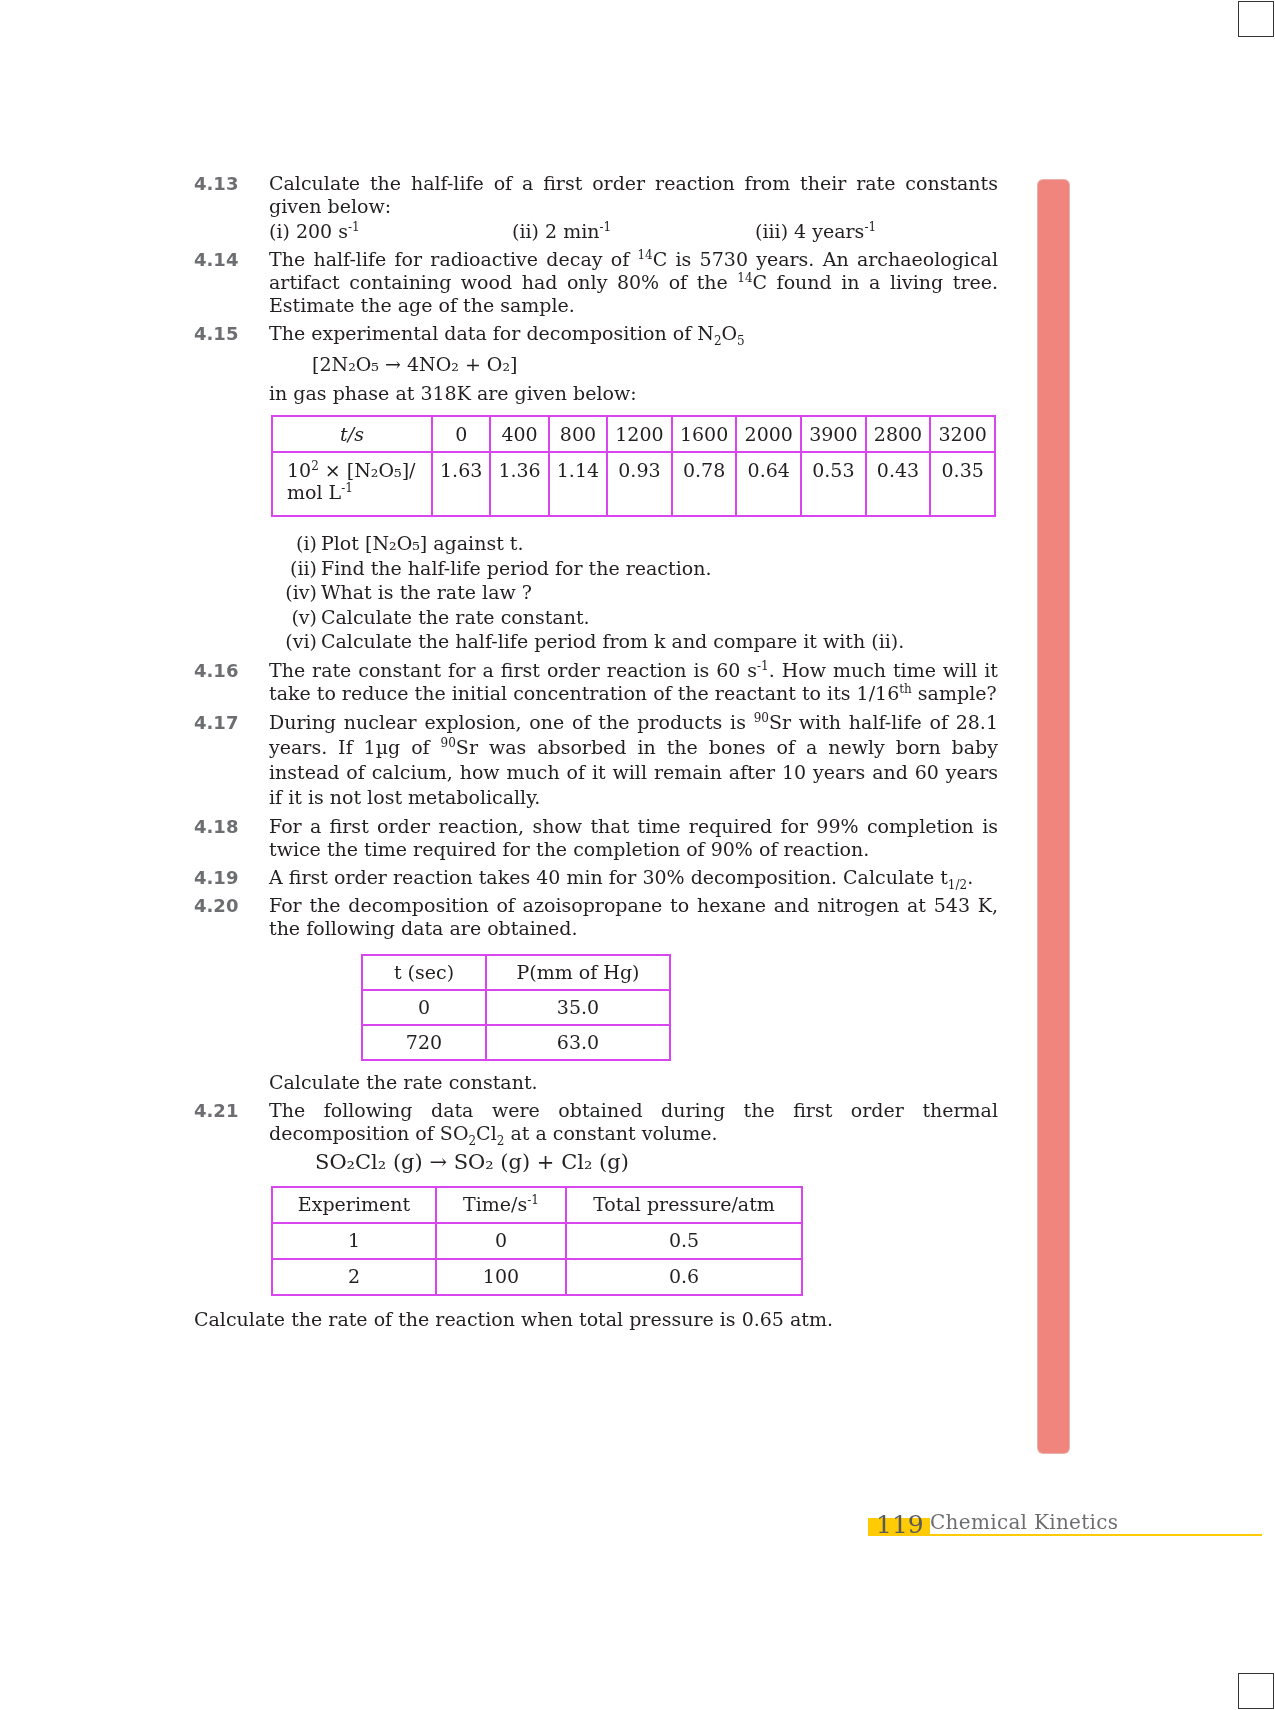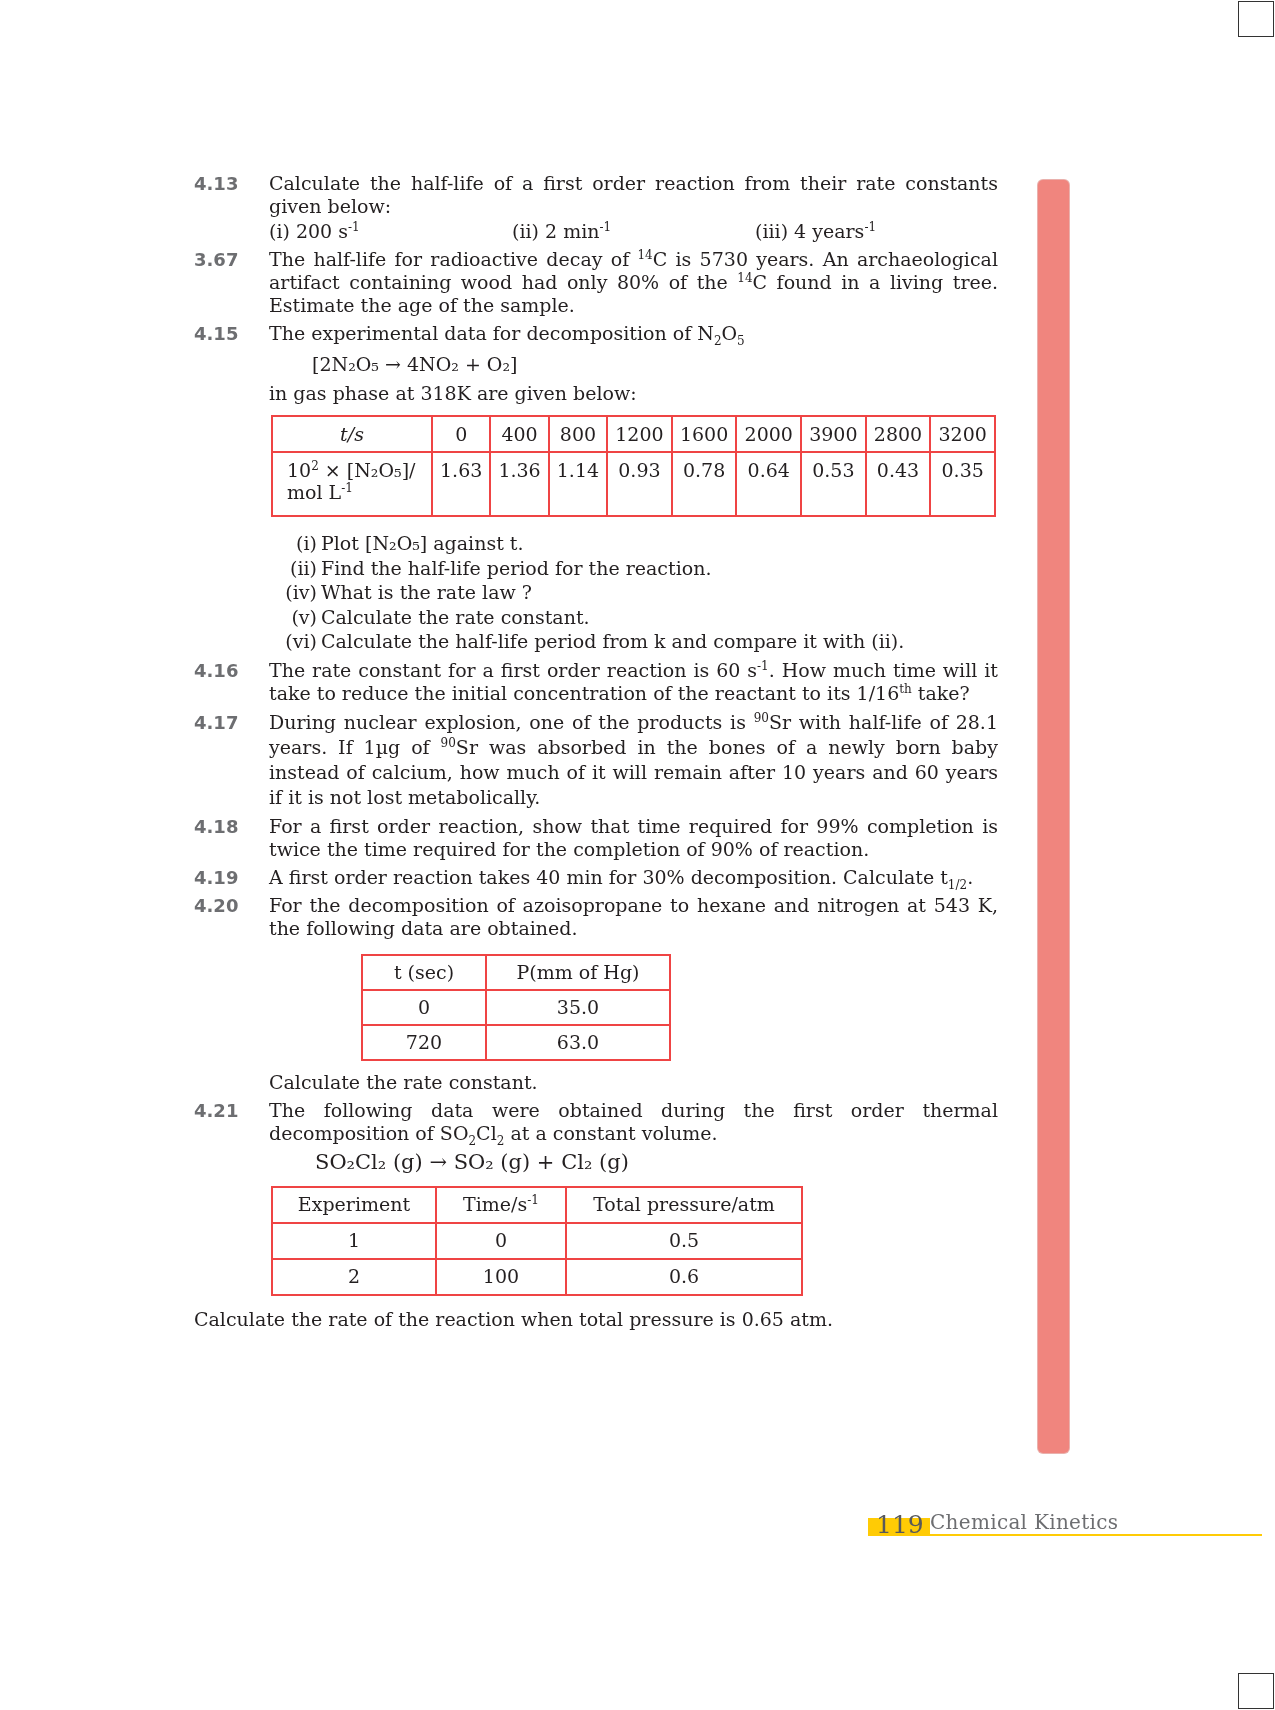--- a/index.html
+++ b/index.html
@@ -13,21 +13,21 @@
   .content { position:absolute; left:194px; top:172px; width:804px; font-size:19px; line-height:23px; }
   .q { position:relative; padding-left:75px; margin-bottom:5px; text-align:justify; }
   .qnum { position:absolute; left:0; top:0; font-family:"DejaVu Sans","Liberation Sans",sans-serif;
           font-weight:bold; color:#6d6e71; font-size:18px; }
   .q p { margin:0; }
   sub, sup { font-size:12px; line-height:0; }
   .opts { display:flex; margin-top:2px;gap:18px; }
   .opts span { display:inline-block; }
   .eq { padding-left:43px; margin:8px 0 6px; }
   table { border-collapse:collapse; }
-  td, th { border:2px solid #ef4444; font-weight:normal; text-align:center; padding:0 6px; }
+  td, th { border:2px solid #d946ef; font-weight:normal; text-align:center; padding:0 6px; }
   .t1 { margin:10px 0 0 2px; width:725px; }
   .t1 td { height:34px; }
   .t1 tr:nth-child(2) td { height:56px; vertical-align:top; padding-top:6px; }
   .t1 td.rowhead { text-align:left; padding-left:14px; width:138px; line-height:22px; }
   .sublist { margin:14px 0 0 14px; }
   .sublist div { line-height:24.5px; }
   .sublist .r { display:inline-block; width:34px; text-align:right; margin-right:4px; }
   .t2 { margin:14px 0 10px 92px; }
   .t2 td { height:33px; }
   .t3 { margin:12px 0 8px 2px; }
@@ -53,21 +53,21 @@
     <span class="qnum">4.13</span>
     <p>Calculate the half-life of a first order reaction from their rate constants given below:</p>
     <div class="opts">
       <span style="width:225px"><span>(i) 200 s</span><sup>-1</sup></span>
       <span style="width:225px"><span>(ii) 2 min</span><sup>-1</sup></span>
       <span><span>(iii) 4 years</span><sup>-1</sup></span>
     </div>
   </div>
 
   <div class="q">
-    <span class="qnum">3.67</span>
+    <span class="qnum">4.14</span>
     <p><span>The half-life for radioactive decay of </span><sup>14</sup><span>C is 5730 years. An archaeological artifact containing wood had only 80% of the </span><sup>14</sup><span>C found in a living tree. Estimate the age of the sample.</span></p>
   </div>
 
   <div class="q">
     <span class="qnum">4.15</span>
     <p><span>The experimental data for decomposition of N</span><sub>2</sub><span>O</span><sub>5</sub></p>
     <div class="eq">[2N₂O₅ → 4NO₂ + O₂]</div>
     <p>in gas phase at 318K are given below:</p>
     <table class="t1">
       <tbody>
@@ -101,21 +101,21 @@
       <div><span class="r">(i)</span><span>Plot [N₂O₅] against t.</span></div>
       <div><span class="r">(ii)</span><span>Find the half-life period for the reaction.</span></div>
       <div><span class="r">(iv)</span><span>What is the rate law ?</span></div>
       <div><span class="r">(v)</span><span>Calculate the rate constant.</span></div>
       <div><span class="r">(vi)</span><span>Calculate the half-life period from k and compare it with (ii).</span></div>
     </div>
   </div>
 
   <div class="q">
     <span class="qnum">4.16</span>
-    <p><span>The rate constant for a first order reaction is 60 s</span><sup>-1</sup><span>. How much time will it take to reduce the initial concentration of the reactant to its 1/16</span><sup>th</sup><span> take?</span></p>
+    <p><span>The rate constant for a first order reaction is 60 s</span><sup>-1</sup><span>. How much time will it take to reduce the initial concentration of the reactant to its 1/16</span><sup>th</sup><span> sample?</span></p>
   </div>
 
   <div class="q" style="line-height:25px">
     <span class="qnum">4.17</span>
     <p><span>During nuclear explosion, one of the products is </span><sup>90</sup><span>Sr with half-life of 28.1 years. If 1µg of </span><sup>90</sup><span>Sr was absorbed in the bones of a newly born baby instead of calcium, how much of it will remain after 10 years and 60 years if it is not lost metabolically.</span></p>
   </div>
 
   <div class="q">
     <span class="qnum">4.18</span>
     <p>For a first order reaction, show that time required for 99% completion is twice the time required for the completion of 90% of reaction.</p>

